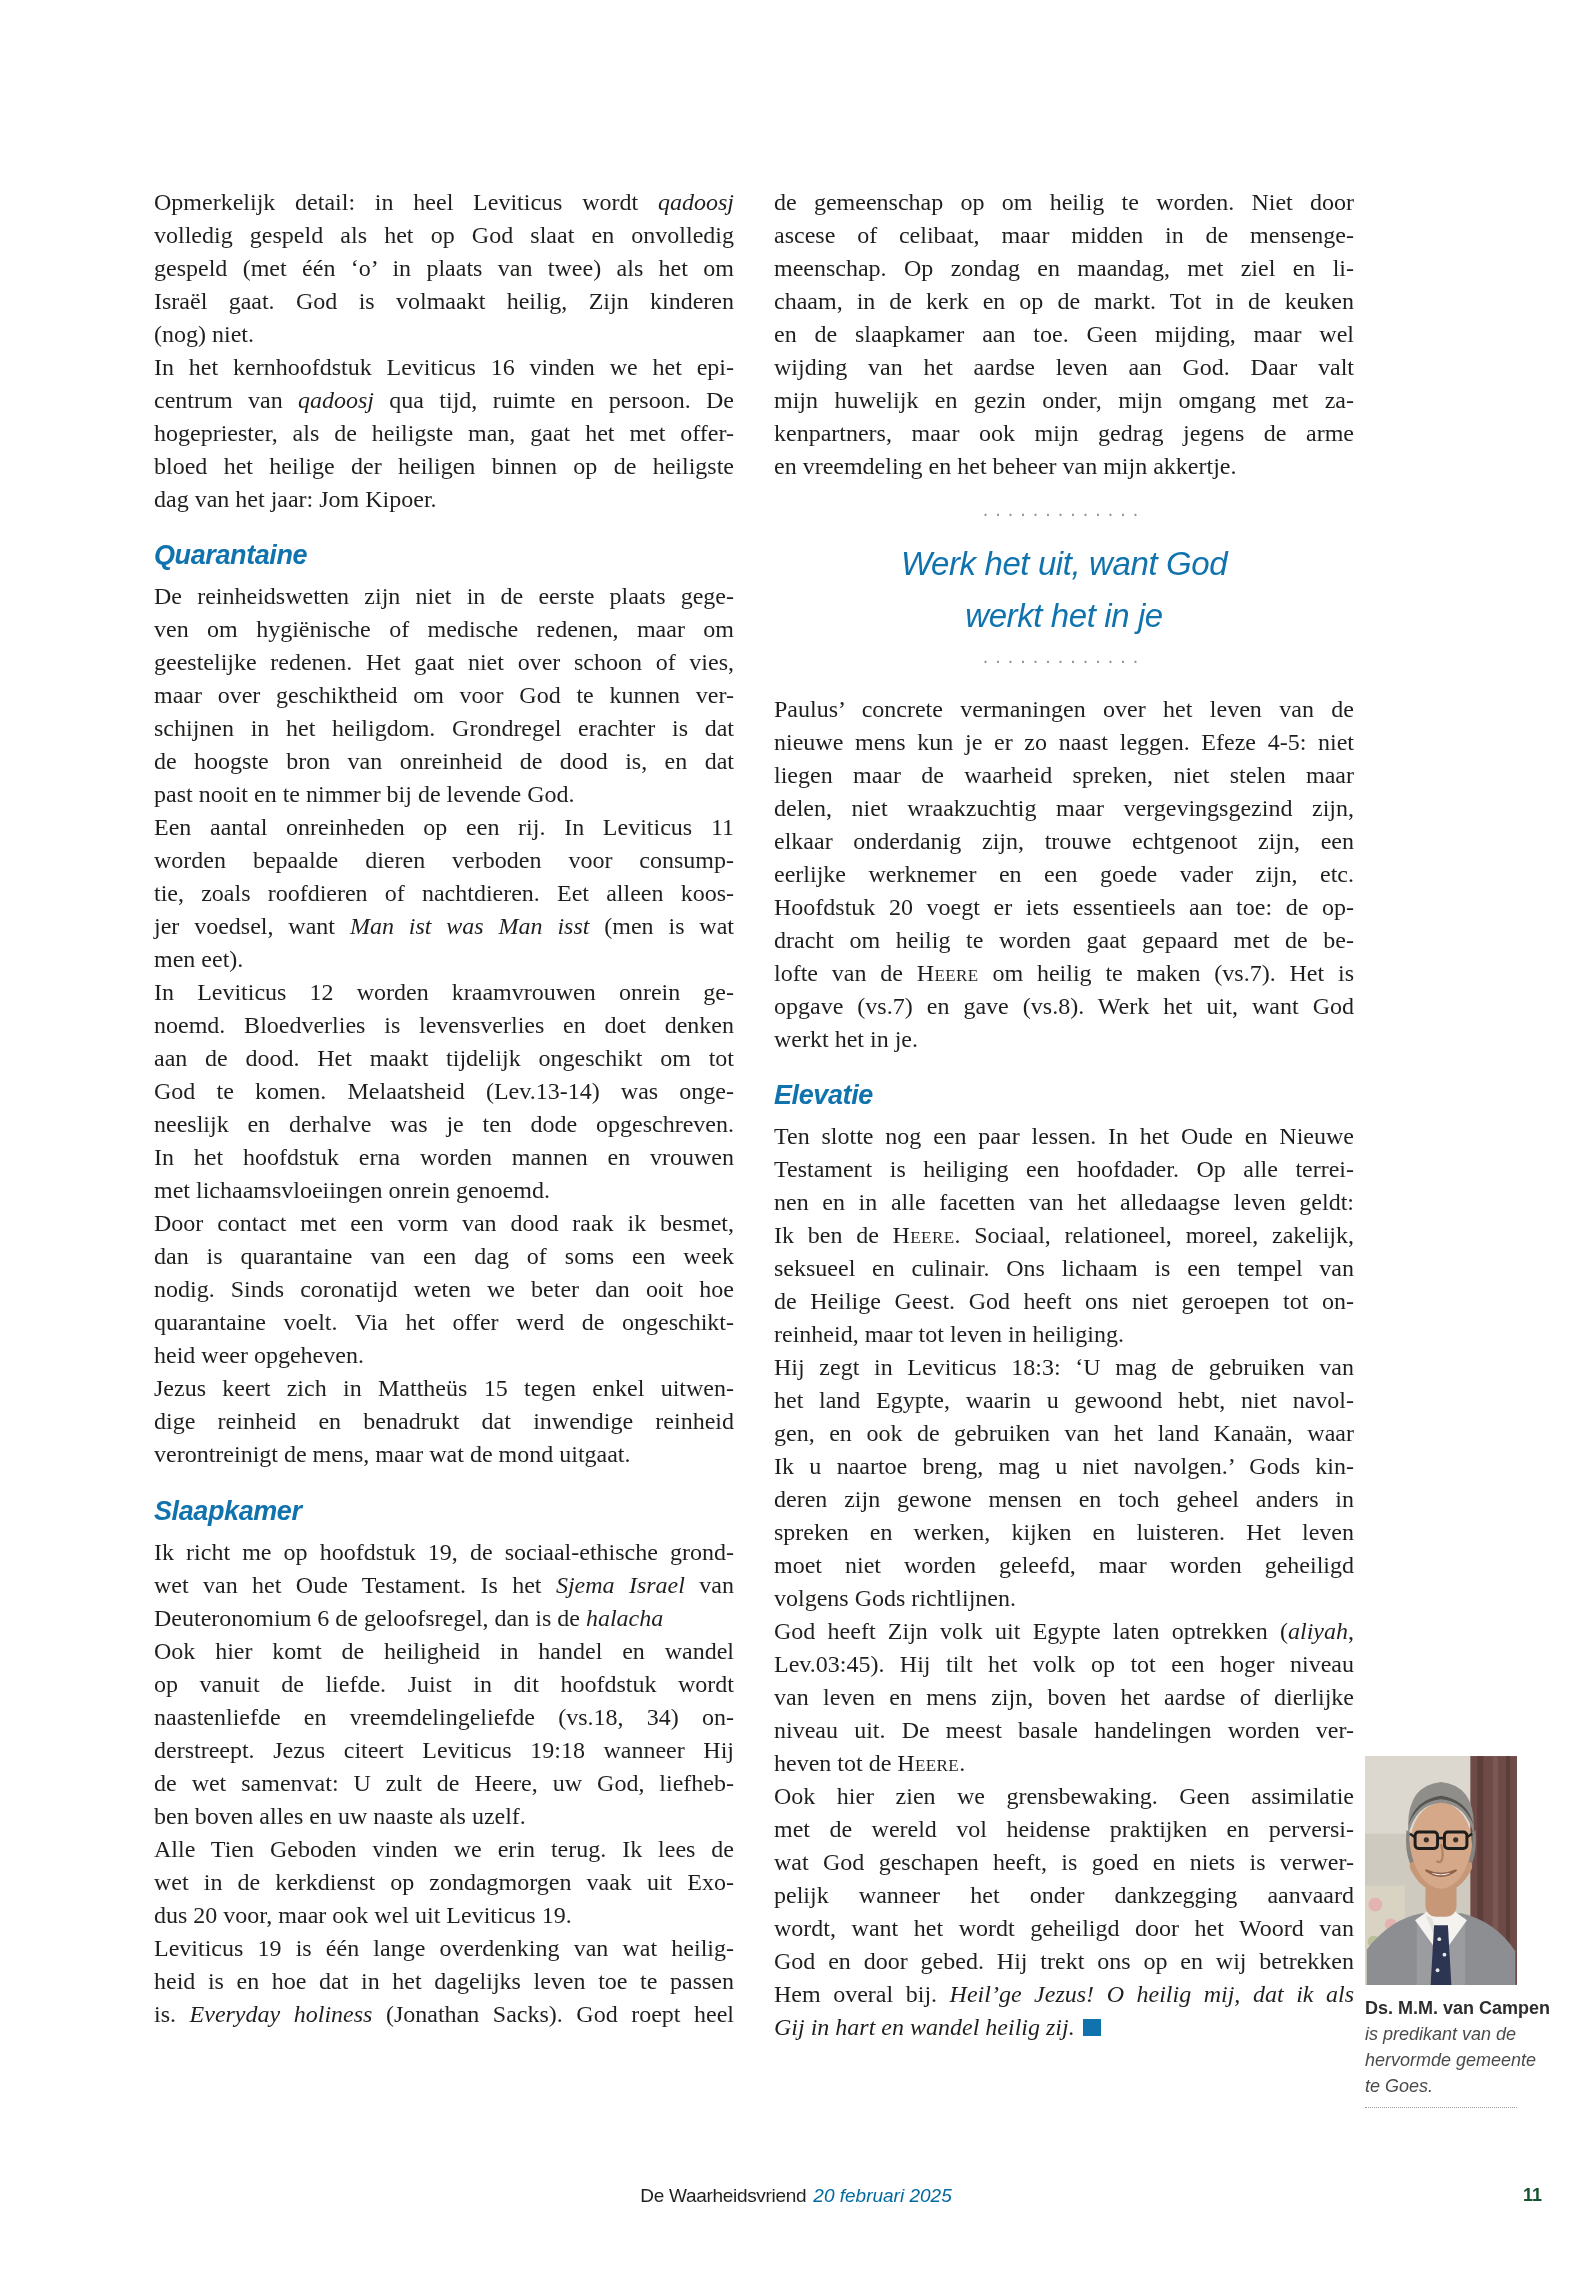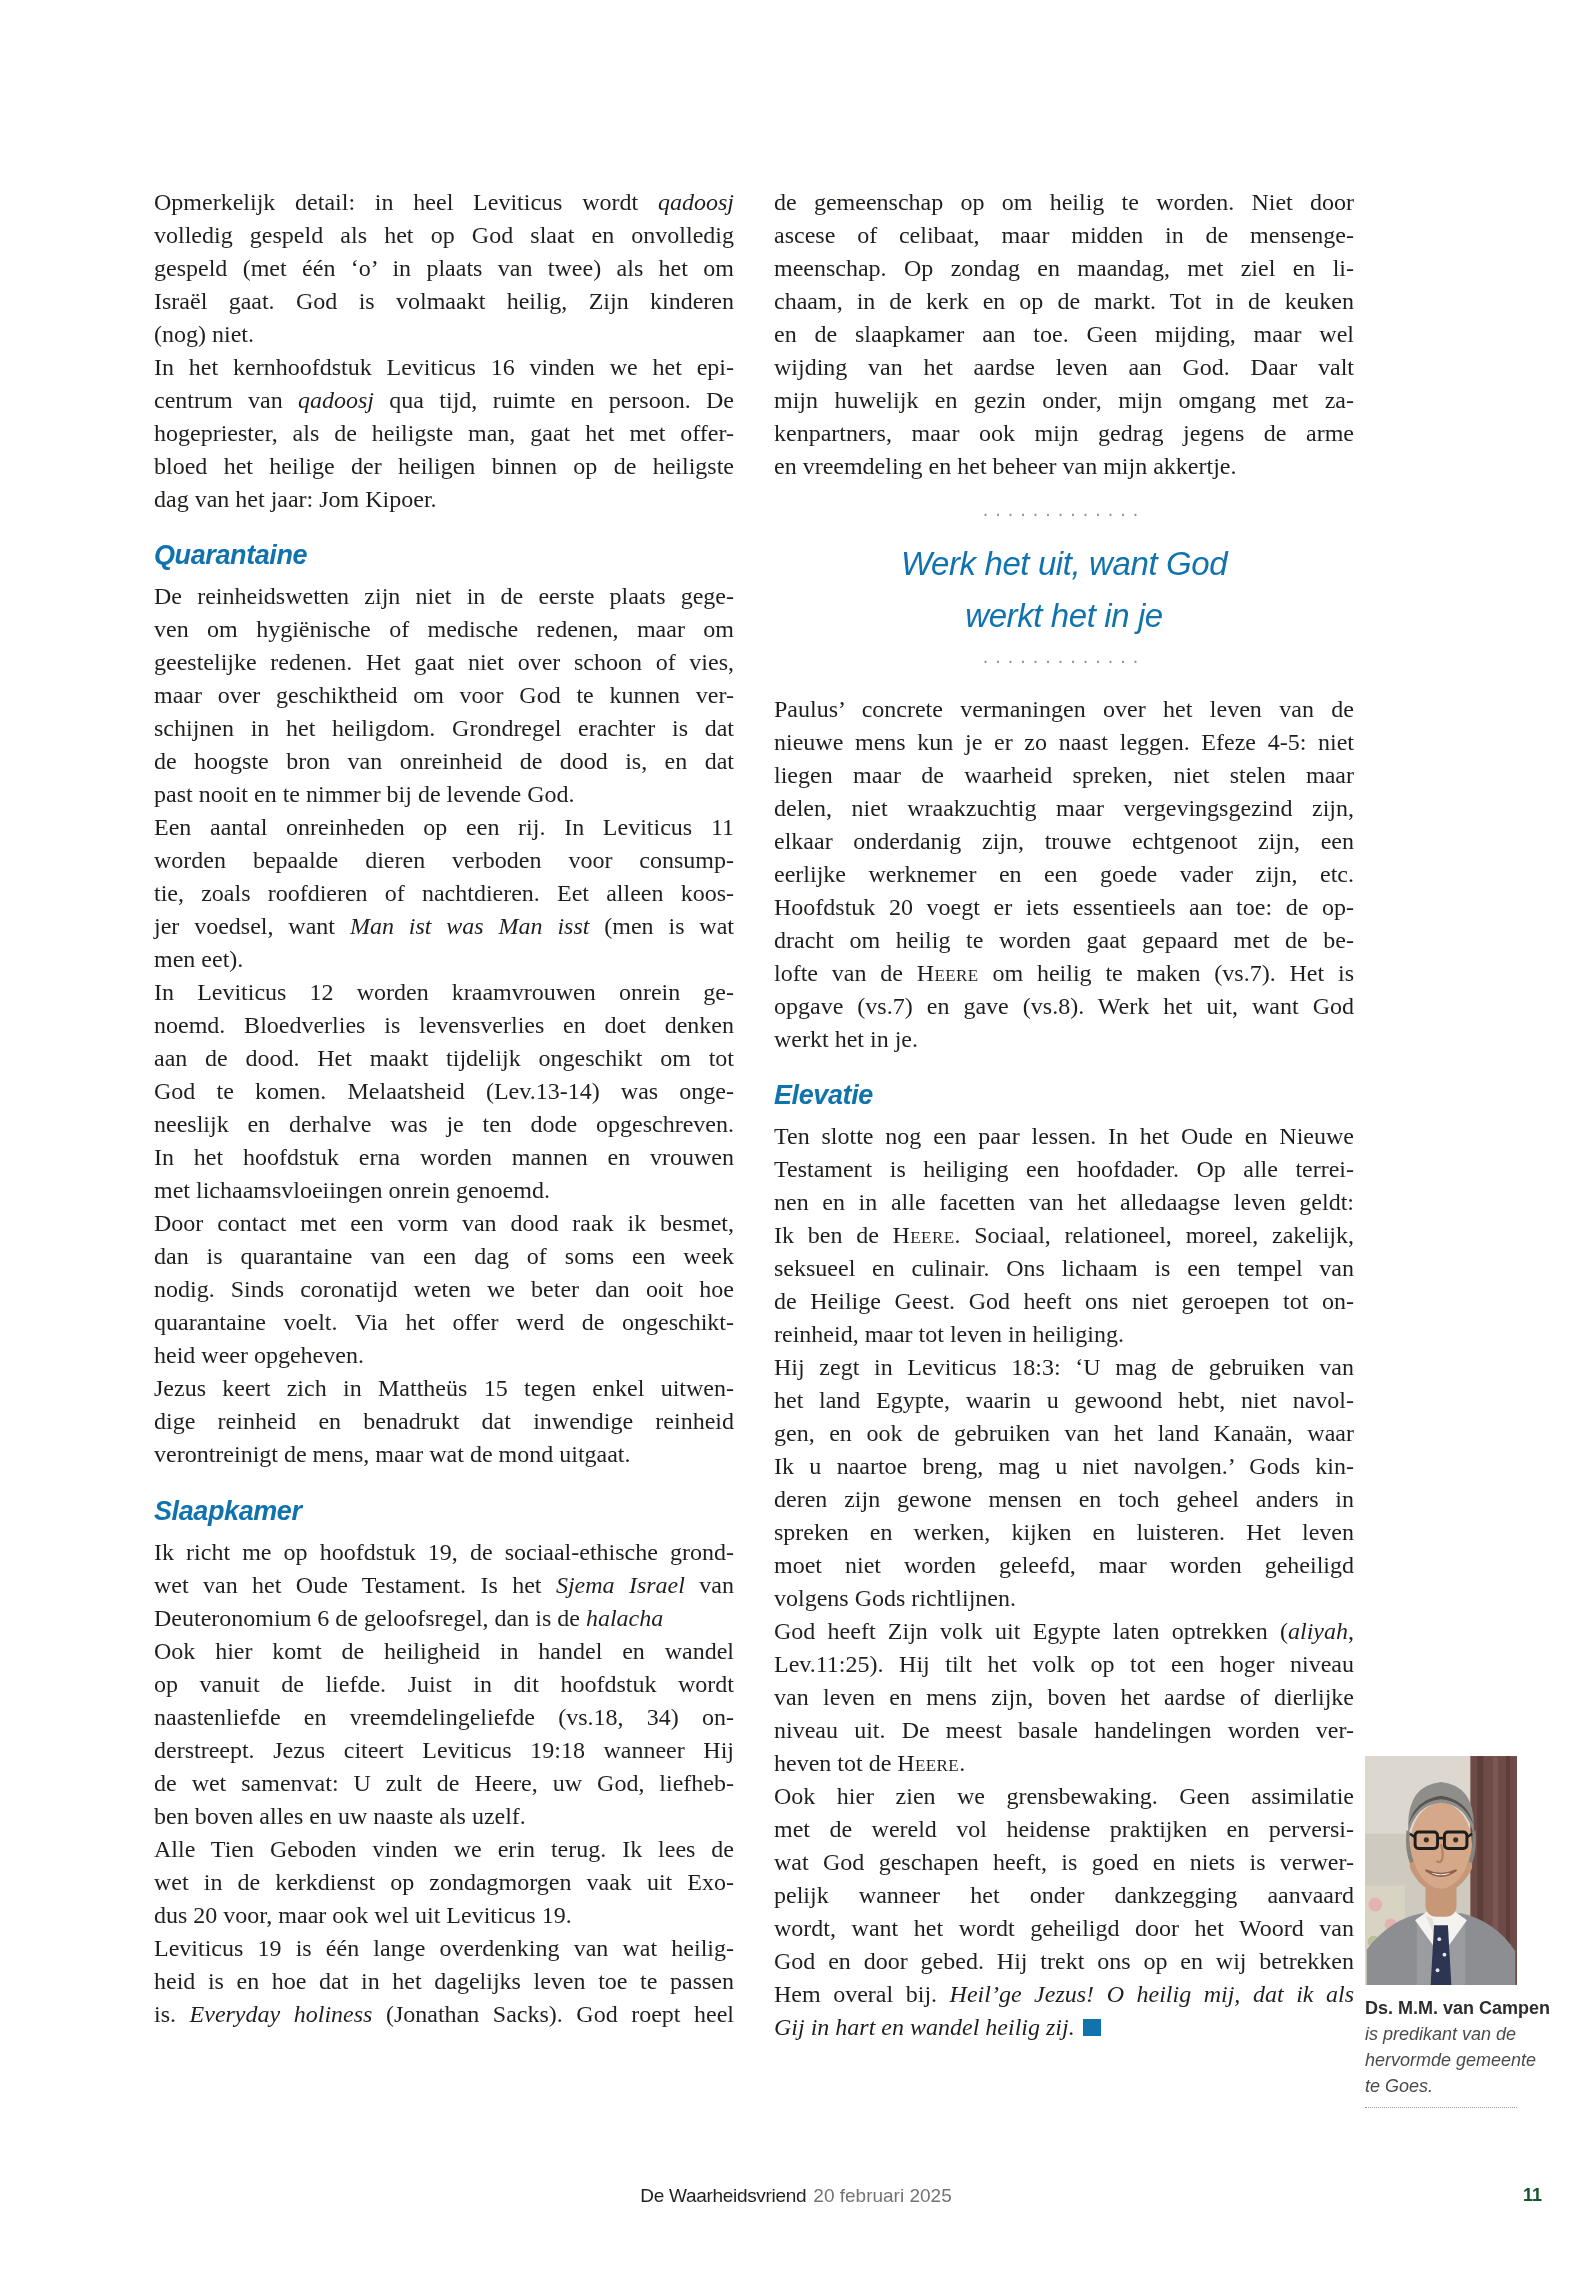--- a/index.html
+++ b/index.html
@@ -56,21 +56,21 @@
   .caption-rule {
     position:absolute; left:1365px; top:2107px; width:152px; height:0;
     border-top:1.7px dotted #9a9a9a;
   }
 
   .footer {
     position:absolute; left:0; top:2185px; width:1592px; text-align:center;
     font-family:"Liberation Sans", sans-serif; font-size:19px; color:#1f1f1d;
   }
   .footer .brand { font-weight:normal; letter-spacing:-0.3px; }
-  .footer .date  { color:#737373; margin-left:7px; }
+  .footer .date  { font-style:italic; color:#0369a1; margin-left:7px; }
   .page-number {
     position:absolute; right:50px; top:2185px;
     font-family:"Liberation Sans", sans-serif; font-weight:bold;
     font-size:18px; color:#14532d;
   }
 </style>
 </head>
 <body>
 
 <div class="page">
@@ -201,21 +201,21 @@
         <span class="ln">het land Egypte, waarin u gewoond hebt, niet navol-</span>
         <span class="ln">gen, en ook de gebruiken van het land Kanaän, waar</span>
         <span class="ln">Ik u naartoe breng, mag u niet navolgen.’ Gods kin-</span>
         <span class="ln">deren zijn gewone mensen en toch geheel anders in</span>
         <span class="ln">spreken en werken, kijken en luisteren. Het leven</span>
         <span class="ln">moet niet worden geleefd, maar worden geheiligd</span>
         <span class="ln">volgens Gods richtlijnen.</span>
       </p>
       <p class="body">
         <span class="ln">God heeft Zijn volk uit Egypte laten optrekken (<span class="it">aliyah</span>,</span>
-        <span class="ln">Lev.11:25). Hij tilt het volk op tot een hoger niveau</span>
+        <span class="ln">Lev.03:45). Hij tilt het volk op tot een hoger niveau</span>
         <span class="ln">van leven en mens zijn, boven het aardse of dierlijke</span>
         <span class="ln">niveau uit. De meest basale handelingen worden ver-</span>
         <span class="ln">heven tot de <span class="sc">Heere</span>.</span>
       </p>
       <p class="body">
         <span class="ln">Ook hier zien we grensbewaking. Geen assimilatie</span>
         <span class="ln">met de wereld vol heidense praktijken en perversi-</span>
         <span class="ln">wat God geschapen heeft, is goed en niets is verwer-</span>
         <span class="ln">pelijk wanneer het onder dankzegging aanvaard</span>
         <span class="ln">wordt, want het wordt geheiligd door het Woord van</span>

